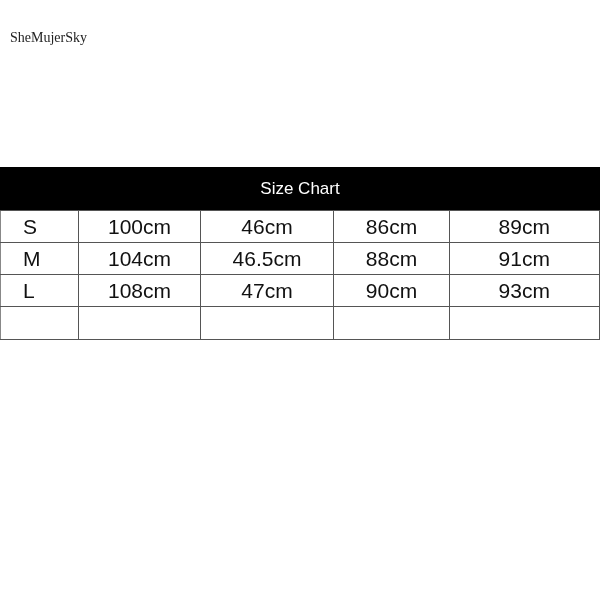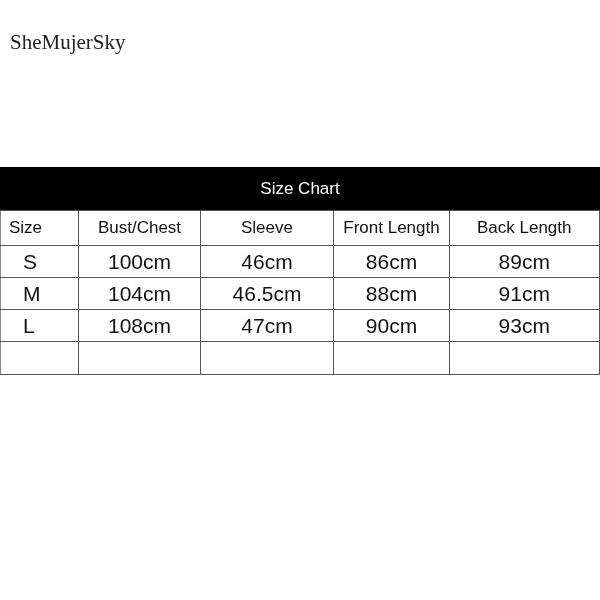--- a/index.html
+++ b/index.html
@@ -1,20 +1,20 @@
 <!DOCTYPE html>
 <html><head>
 <meta charset="utf-8">
 <style>
   html, body { margin: 0; padding: 0; background: #ffffff; }
   body { width: 600px; height: 600px; position: relative; overflow: hidden; }
   .brand {
     position: absolute; left: 10px; top: 30px;
     font-family: "Liberation Serif", "DejaVu Serif", serif;
-    font-size: 21px; color: #222; letter-spacing: 0px;
+    font-size: 14px; color: #222; letter-spacing: 0px;
   }
   .title-bar {
     position: absolute; left: 0; top: 167px; width: 600px; height: 43px;
     background: #000; color: #fff;
     font-family: "Liberation Sans", sans-serif; font-size: 17px;
     display: flex; align-items: center; justify-content: center;
   }
   table.size-table {
     position: absolute; left: 0; top: 210px; width: 599px;
     border-collapse: collapse; table-layout: fixed;
@@ -43,27 +43,20 @@
 
 <table class="size-table">
   <colgroup>
     <col style="width:78px">
       <col style="width:122px">
       <col style="width:133px">
       <col style="width:116px">
       <col style="width:150px">
   </colgroup>
   <tbody>
-      <tr class="hdr">
-    <td class="c0">Size</td>
-    <td>Bust/Chest</td>
-    <td>Sleeve</td>
-    <td>Front Length</td>
-    <td class="c5">Back Length</td>
-  </tr>
   <tr class="row">
     <td class="c0">S</td>
     <td>100cm</td>
     <td>46cm</td>
     <td>86cm</td>
     <td class="c5">89cm</td>
   </tr>
   <tr class="row">
     <td class="c0">M</td>
     <td>104cm</td>

